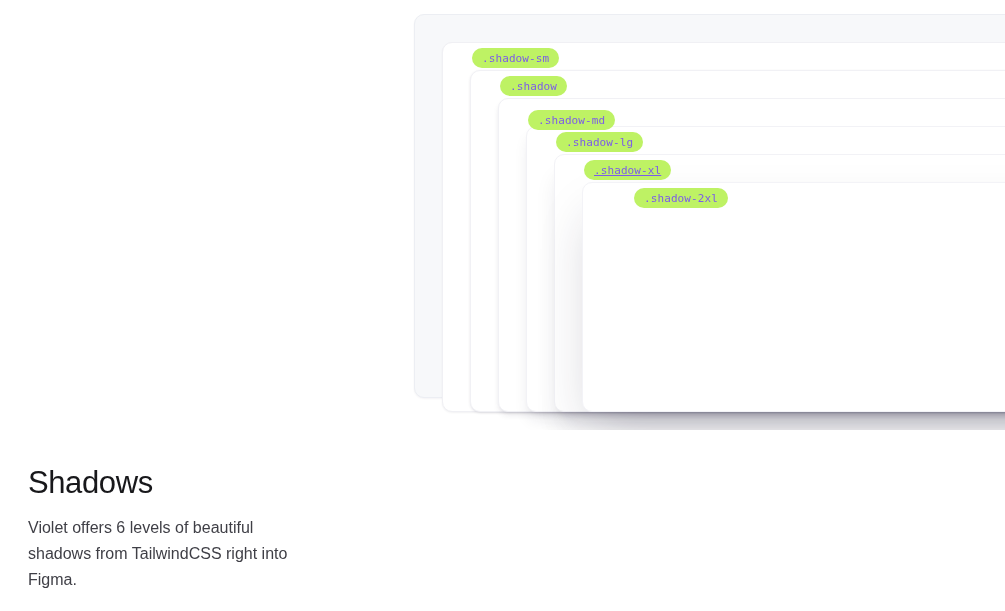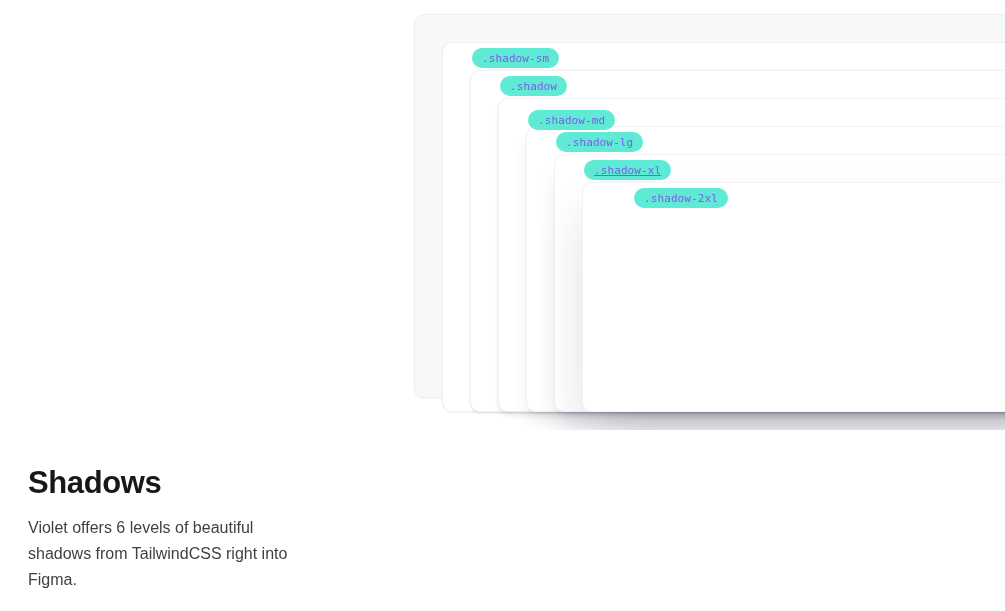--- a/index.html
+++ b/index.html
@@ -91,21 +91,21 @@
   }
 
   
   .shadow-pill {
     position: absolute;
     display: inline-flex;
     align-items: center;
     height: 20px;
     padding: 0 10px;
     border-radius: 10px;
-    background: #5eead4;
+    background: #bef264;
     color: #7c5ce8;
     font-family: "DejaVu Sans Mono", "Liberation Mono", monospace;
     font-size: 11px;
     letter-spacing: 0.1px;
     white-space: nowrap;
     z-index: 20;
   }
   .pill-0 { left: 472px; top: 48px; }
   .pill-1 { left: 500px; top: 76px; }
   .pill-2 { left: 528px; top: 110px; }
@@ -116,21 +116,21 @@
   
   #caption-block {
     position: absolute;
     left: 28px;
     top: 466px;
     width: 420px;
   }
   #page-title {
     margin: 0;
     font-size: 31px;
-    font-weight: bold;
+    font-weight: normal;
     letter-spacing: -0.4px;
     color: #18181b;
     line-height: 1.12;
   }
   #page-description {
     margin: 14px 0 0 0;
     font-size: 16px;
     line-height: 1.62;
     color: #3f3f46;
     max-width: 290px;

